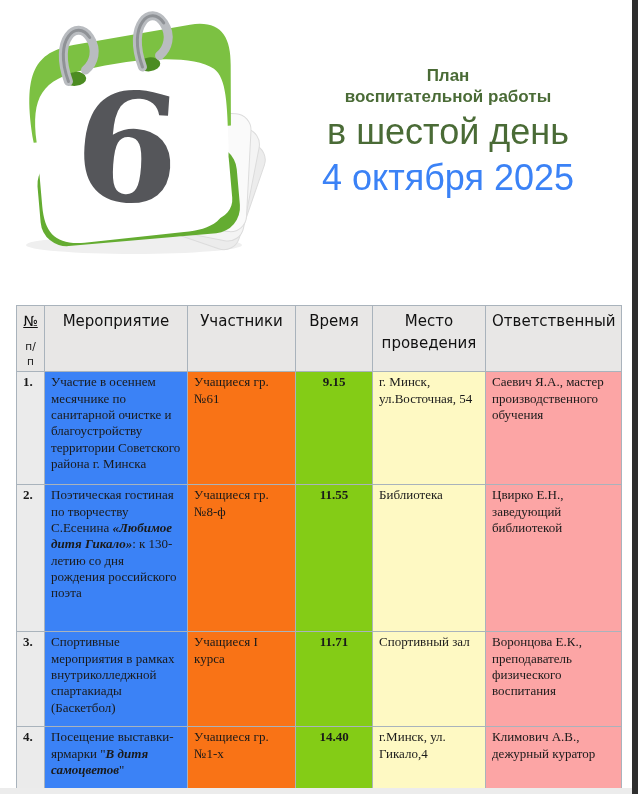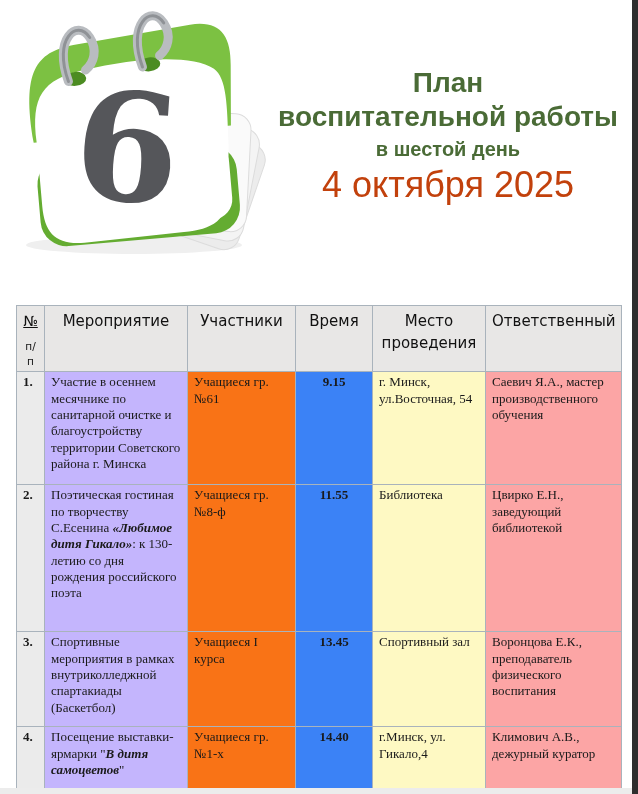--- a/index.html
+++ b/index.html
@@ -25,23 +25,23 @@
     position: absolute; left: 4px; top: 2px;
     width: 262px; height: 256px;
   }
   
   .title-block {
     position: absolute; left: 265px; top: 66px; width: 366px;
     text-align: center;
     font-family: "Liberation Sans", sans-serif;
     color: #4a6b36;
   }
-  .t-line1, .t-line2 { font-size: 28px; font-weight: bold; line-height: 1.22; }
-  .t-line3 { font-size: 20px; font-weight: bold; line-height: 1.2; margin-top: 3px; }
-  .t-date  { font-size: 36px; font-weight: normal; color: #c2410c; line-height: 1.15; margin-top: 3px; }
+  .t-line1, .t-line2 { font-size: 17px; font-weight: bold; line-height: 1.22; }
+  .t-line3 { font-size: 36px; font-weight: normal; line-height: 1.2; margin-top: 3px; }
+  .t-date  { font-size: 36px; font-weight: normal; color: #3b82f6; line-height: 1.15; margin-top: 3px; }
   
   table.plan {
     position: absolute; left: 16px; top: 305px;
     width: 605px;
     border-collapse: collapse;
     table-layout: fixed;
   }
   table.plan th, table.plan td {
     border: 1px solid #a9b3bc;
     vertical-align: top;
@@ -60,23 +60,23 @@
   }
   th.h-num { text-align: left; padding-left: 4px; padding-right: 2px; }
   .num-main { font-size: 14px; text-decoration: underline; }
   .num-sub  { display: block; font-size: 10.5px; margin-top: 6px; text-decoration: none; }
   table.plan td {
     font-size: 13px;
     line-height: 1.26;
     color: #1a1a1a;
   }
   td.c-num  { background: #ebebeb; font-weight: bold; padding-left: 5px; }
-  td.c-act  { background: #c4b5fd; }
+  td.c-act  { background: #3b82f6; }
   td.c-part { background: #f97316; }
-  td.c-time { background: #3b82f6; font-weight: bold; text-align: center; }
+  td.c-time { background: #84cc16; font-weight: bold; text-align: center; }
   td.c-place{ background: #fef9c3; }
   td.c-resp { background: #fca5a5; }
   .em { font-weight: bold; font-style: italic; }
 </style>
 </head>
 <body>
 
 <div class="page">
 
   <div class="calendar">
@@ -161,21 +161,21 @@
         <td class="c-time">11.55</td>
         <td class="c-place">Библиотека</td>
         <td class="c-resp">Цвирко Е.Н., заведующий библиотекой</td>
       </tr>
       <tr style="height:95px">
         <td class="c-num">3.</td>
         <td class="c-act">
           <span>Спортивные мероприятия в рамках внутриколледжной спартакиады (Баскетбол)</span><span class="em"></span><span></span>
         </td>
         <td class="c-part">Учащиеся I курса</td>
-        <td class="c-time">13.45</td>
+        <td class="c-time">11.71</td>
         <td class="c-place">Спортивный зал</td>
         <td class="c-resp">Воронцова Е.К., преподаватель физического воспитания</td>
       </tr>
       <tr style="height:78px">
         <td class="c-num">4.</td>
         <td class="c-act">
           <span>Посещение выставки-ярмарки "</span><span class="em">В дитя самоцветов</span><span>"</span>
         </td>
         <td class="c-part">Учащиеся гр. №1-х</td>
         <td class="c-time">14.40</td>

